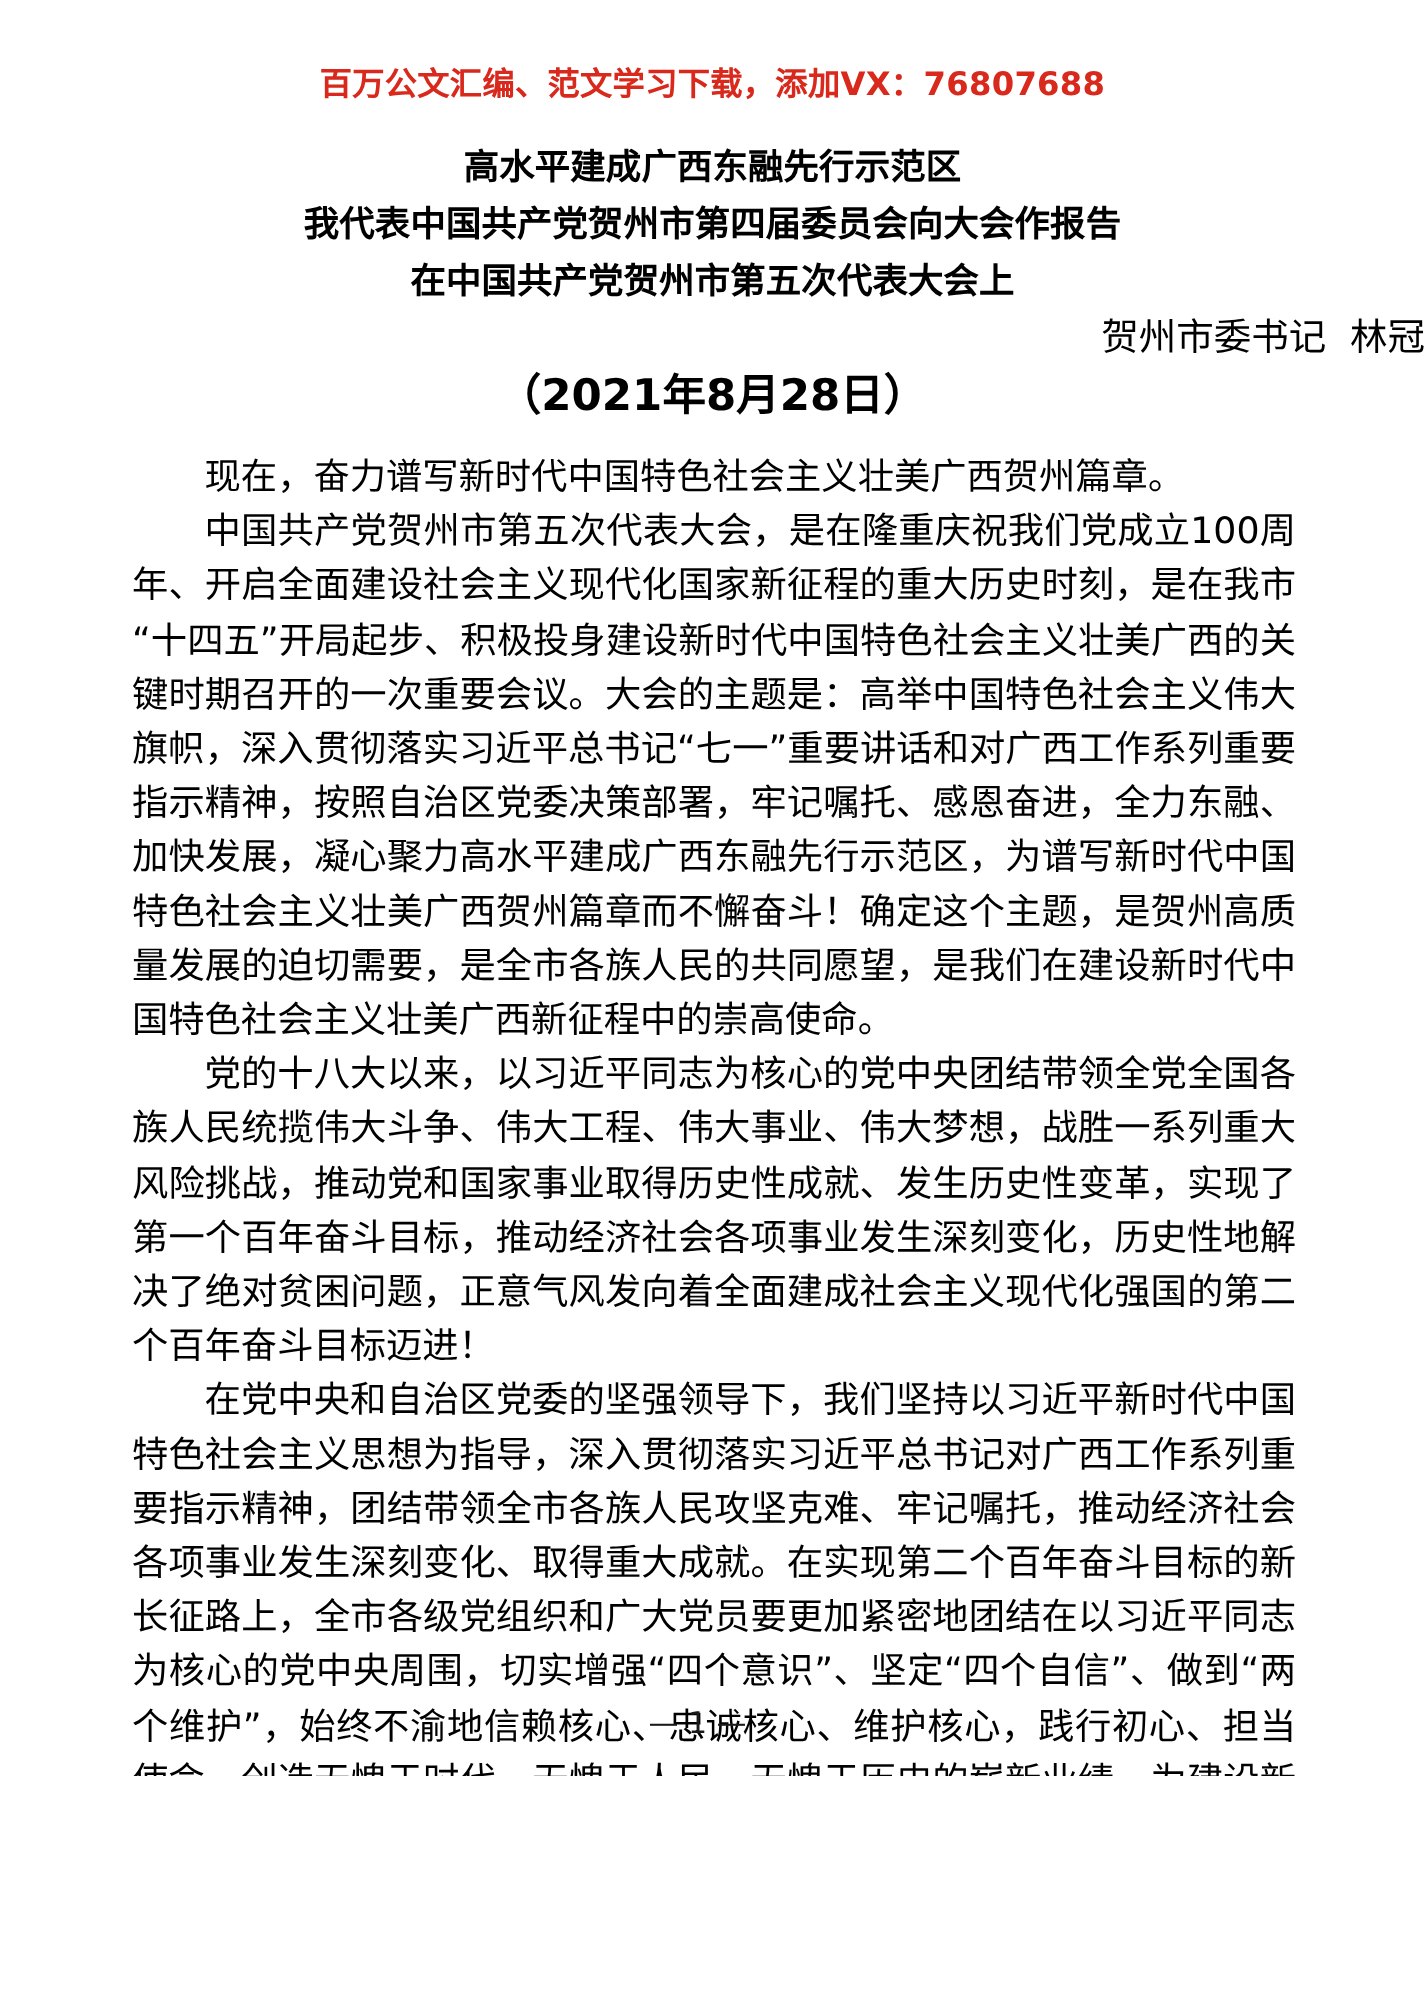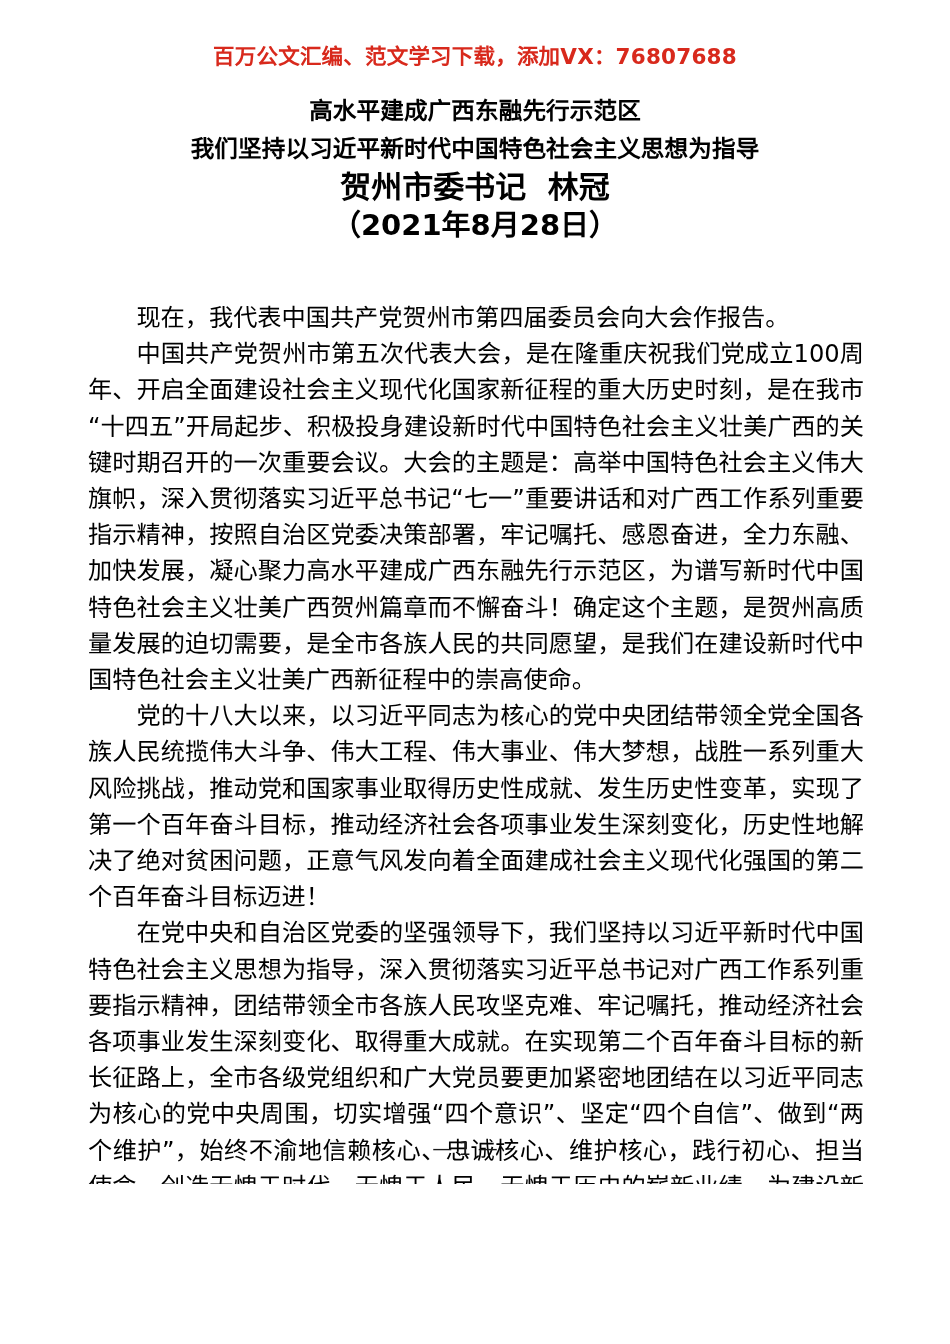--- a/index.html
+++ b/index.html
@@ -47,24 +47,25 @@
   }
   .title-line {
     font-size: 23.6px;
     line-height: 38px;
     font-weight: 700;
     letter-spacing: 0.1px;
     white-space: nowrap;
     text-align: center;
   }
   .byline {
-    font-size: 31px;
+    font-size: 25px;
     line-height: 38px;
-    font-weight: 700;
+    font-weight: 400;
     white-space: pre;
+    text-align: right;
   }
   .dateline {
     font-size: 29px;
     line-height: 38px;
     font-weight: 700;
     white-space: pre;
   }
 
   
   .body-text {
@@ -103,27 +104,28 @@
 </style>
 </head>
 <body>
 
 <div class="page">
 
   <div class="promo-banner">百万公文汇编、范文学习下载，添加VX：76807688</div>
 
   <div class="title-block">
     <div class="title-line">高水平建成广西东融先行示范区</div>
-    <div class="title-line">我们坚持以习近平新时代中国特色社会主义思想为指导</div>
+    <div class="title-line">我代表中国共产党贺州市第四届委员会向大会作报告</div>
+    <div class="title-line">在中国共产党贺州市第五次代表大会上</div>
     <div class="byline">贺州市委书记  林冠</div>
     <div class="dateline">（2021年8月28日）</div>
   </div>
 
   <div class="body-text">
-    <p class="para">现在，我代表中国共产党贺州市第四届委员会向大会作报告。</p>
+    <p class="para">现在，奋力谱写新时代中国特色社会主义壮美广西贺州篇章。</p>
     <p class="para">中国共产党贺州市第五次代表大会，是在隆重庆祝我们党成立100周年、开启全面建设社会主义现代化国家新征程的重大历史时刻，是在我市“十四五”开局起步、积极投身建设新时代中国特色社会主义壮美广西的关键时期召开的一次重要会议。大会的主题是：高举中国特色社会主义伟大旗帜，深入贯彻落实习近平总书记“七一”重要讲话和对广西工作系列重要指示精神，按照自治区党委决策部署，牢记嘱托、感恩奋进，全力东融、加快发展，凝心聚力高水平建成广西东融先行示范区，为谱写新时代中国特色社会主义壮美广西贺州篇章而不懈奋斗！确定这个主题，是贺州高质量发展的迫切需要，是全市各族人民的共同愿望，是我们在建设新时代中国特色社会主义壮美广西新征程中的崇高使命。</p>
     <p class="para">党的十八大以来，以习近平同志为核心的党中央团结带领全党全国各族人民统揽伟大斗争、伟大工程、伟大事业、伟大梦想，战胜一系列重大风险挑战，推动党和国家事业取得历史性成就、发生历史性变革，实现了第一个百年奋斗目标，推动经济社会各项事业发生深刻变化，历史性地解决了绝对贫困问题，正意气风发向着全面建成社会主义现代化强国的第二个百年奋斗目标迈进！</p>
     <p class="para">在党中央和自治区党委的坚强领导下，我们坚持以习近平新时代中国特色社会主义思想为指导，深入贯彻落实习近平总书记对广西工作系列重要指示精神，团结带领全市各族人民攻坚克难、牢记嘱托，推动经济社会各项事业发生深刻变化、取得重大成就。在实现第二个百年奋斗目标的新长征路上，全市各级党组织和广大党员要更加紧密地团结在以习近平同志为核心的党中央周围，切实增强“四个意识”、坚定“四个自信”、做到“两个维护”，始终不渝地信赖核心、忠诚核心、维护核心，践行初心、担当使命，创造无愧于时代、无愧于人民、无愧于历史的崭新业绩，为建设新时代中国特色社会主义壮美广西</p>
   </div>
 
   <div class="footer">
     <span class="page-number">— 1 —</span>
   </div>
 
 </div>

